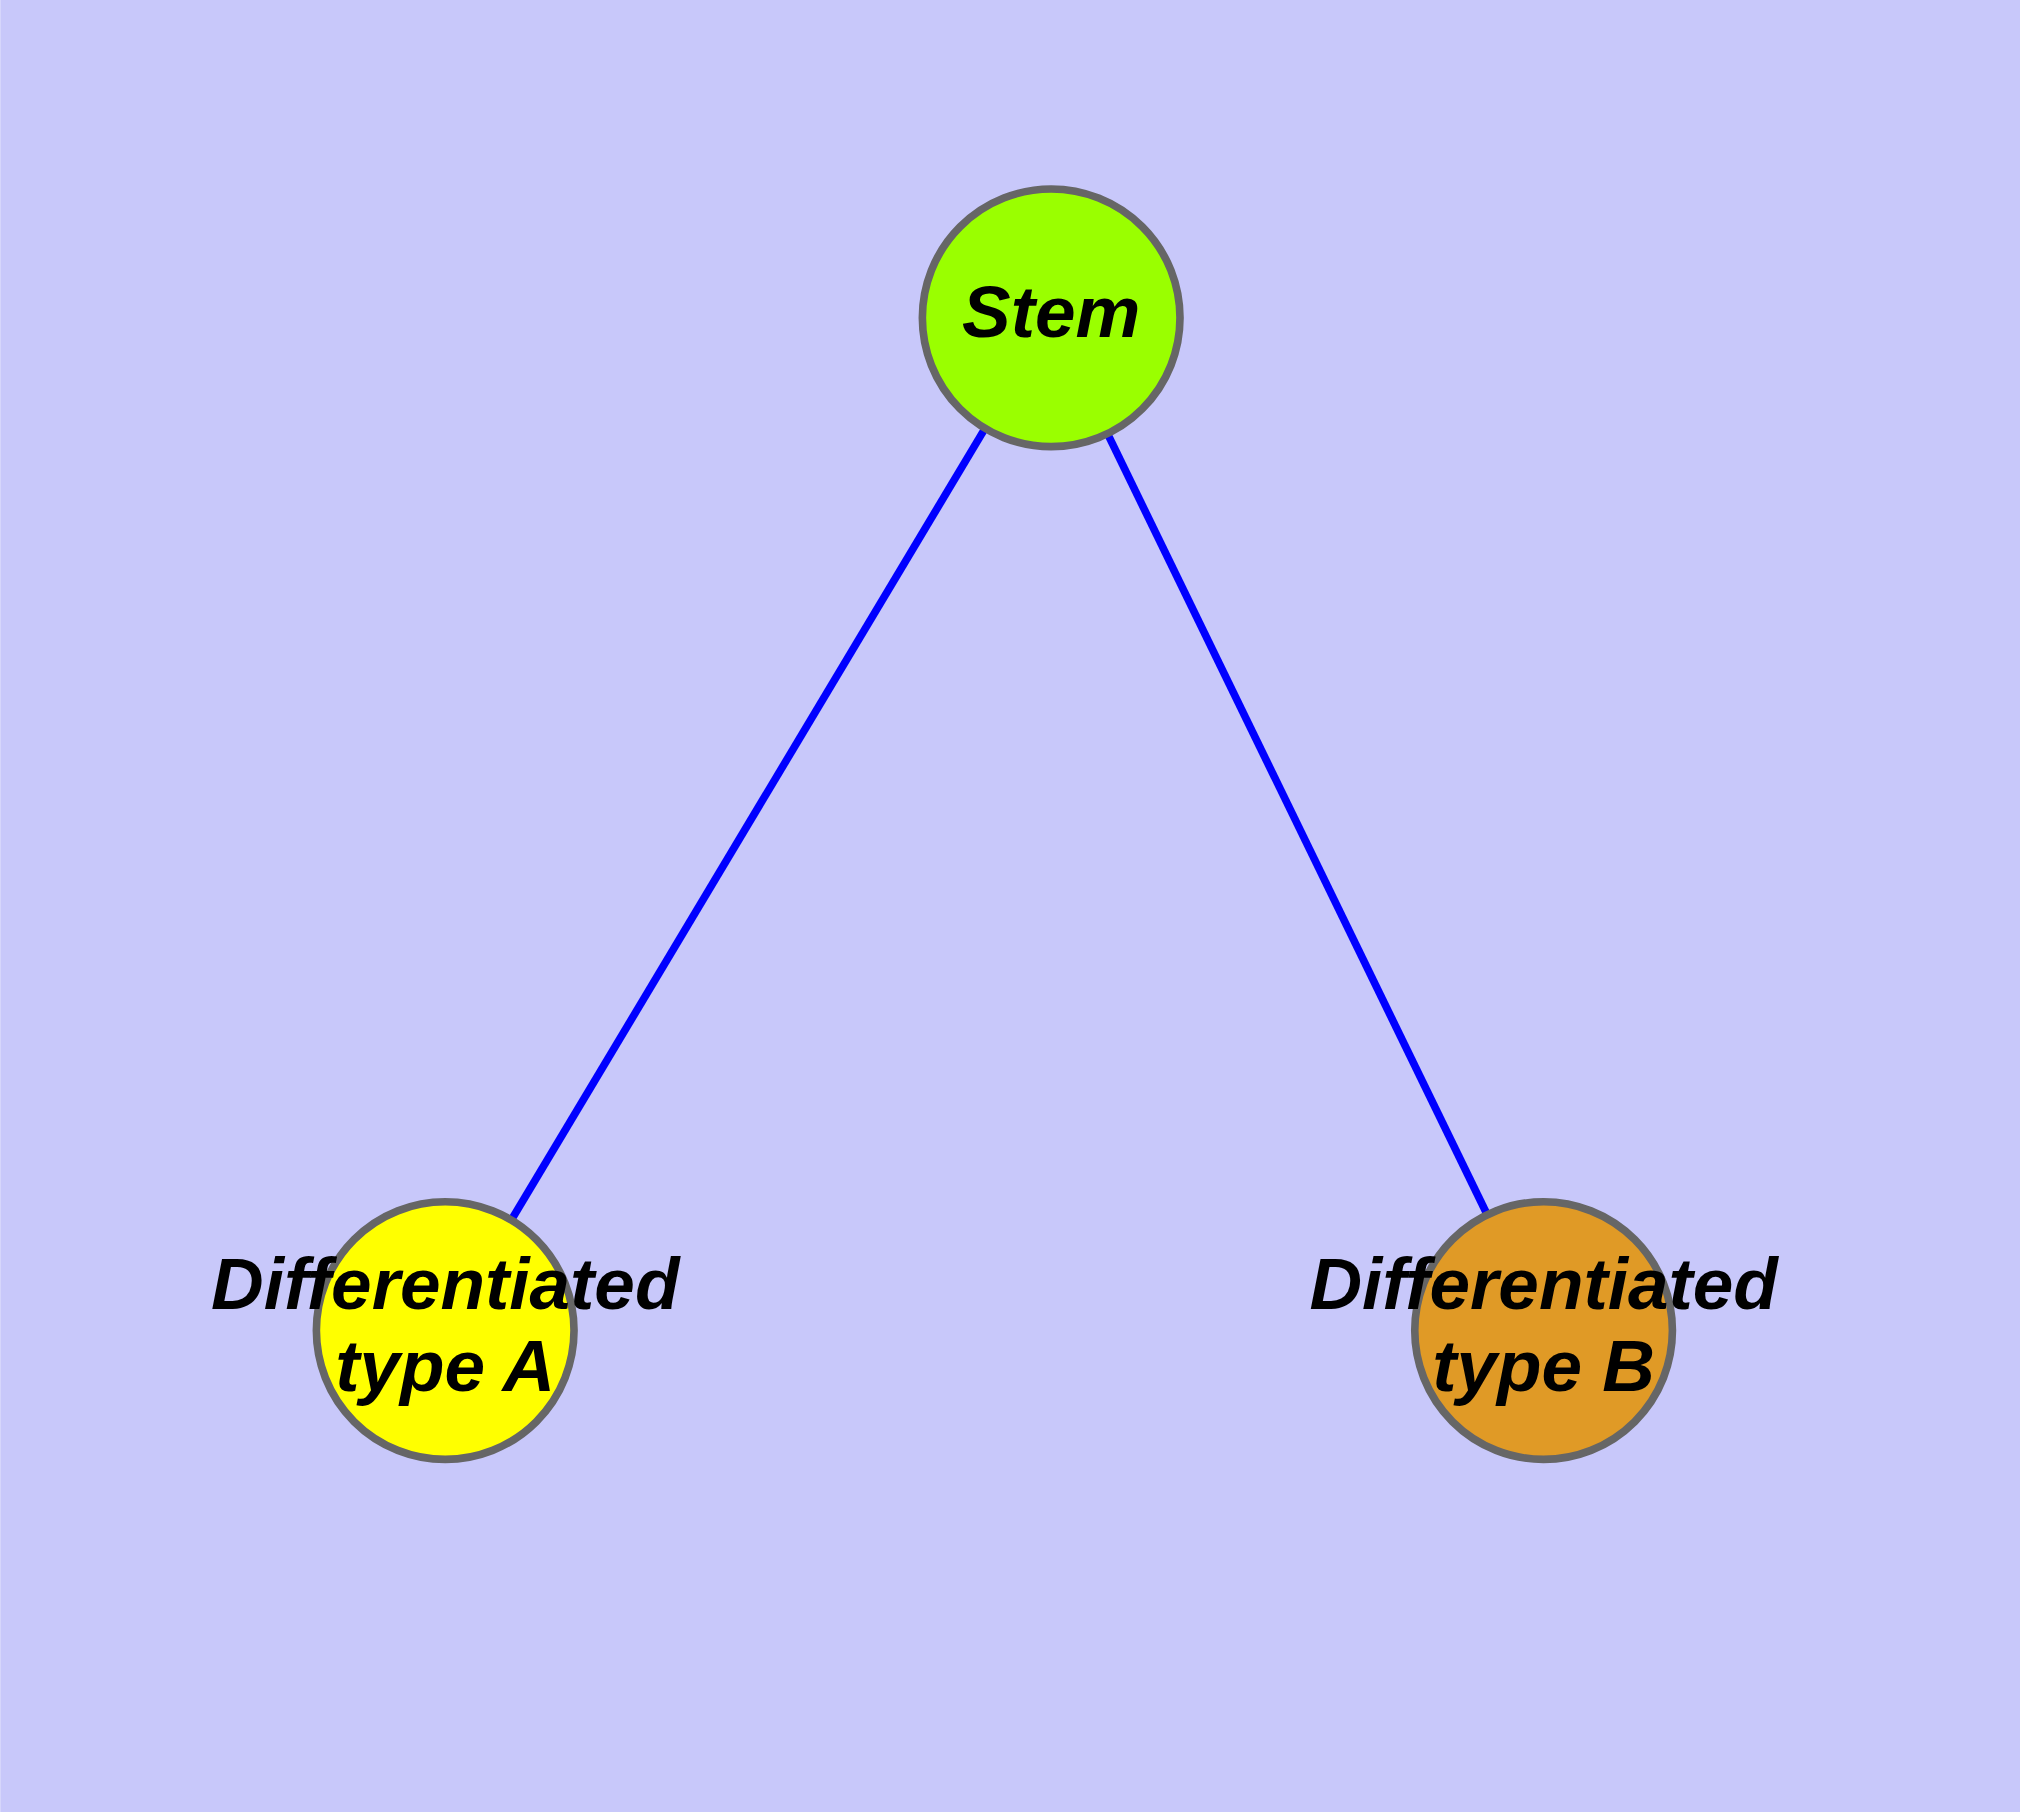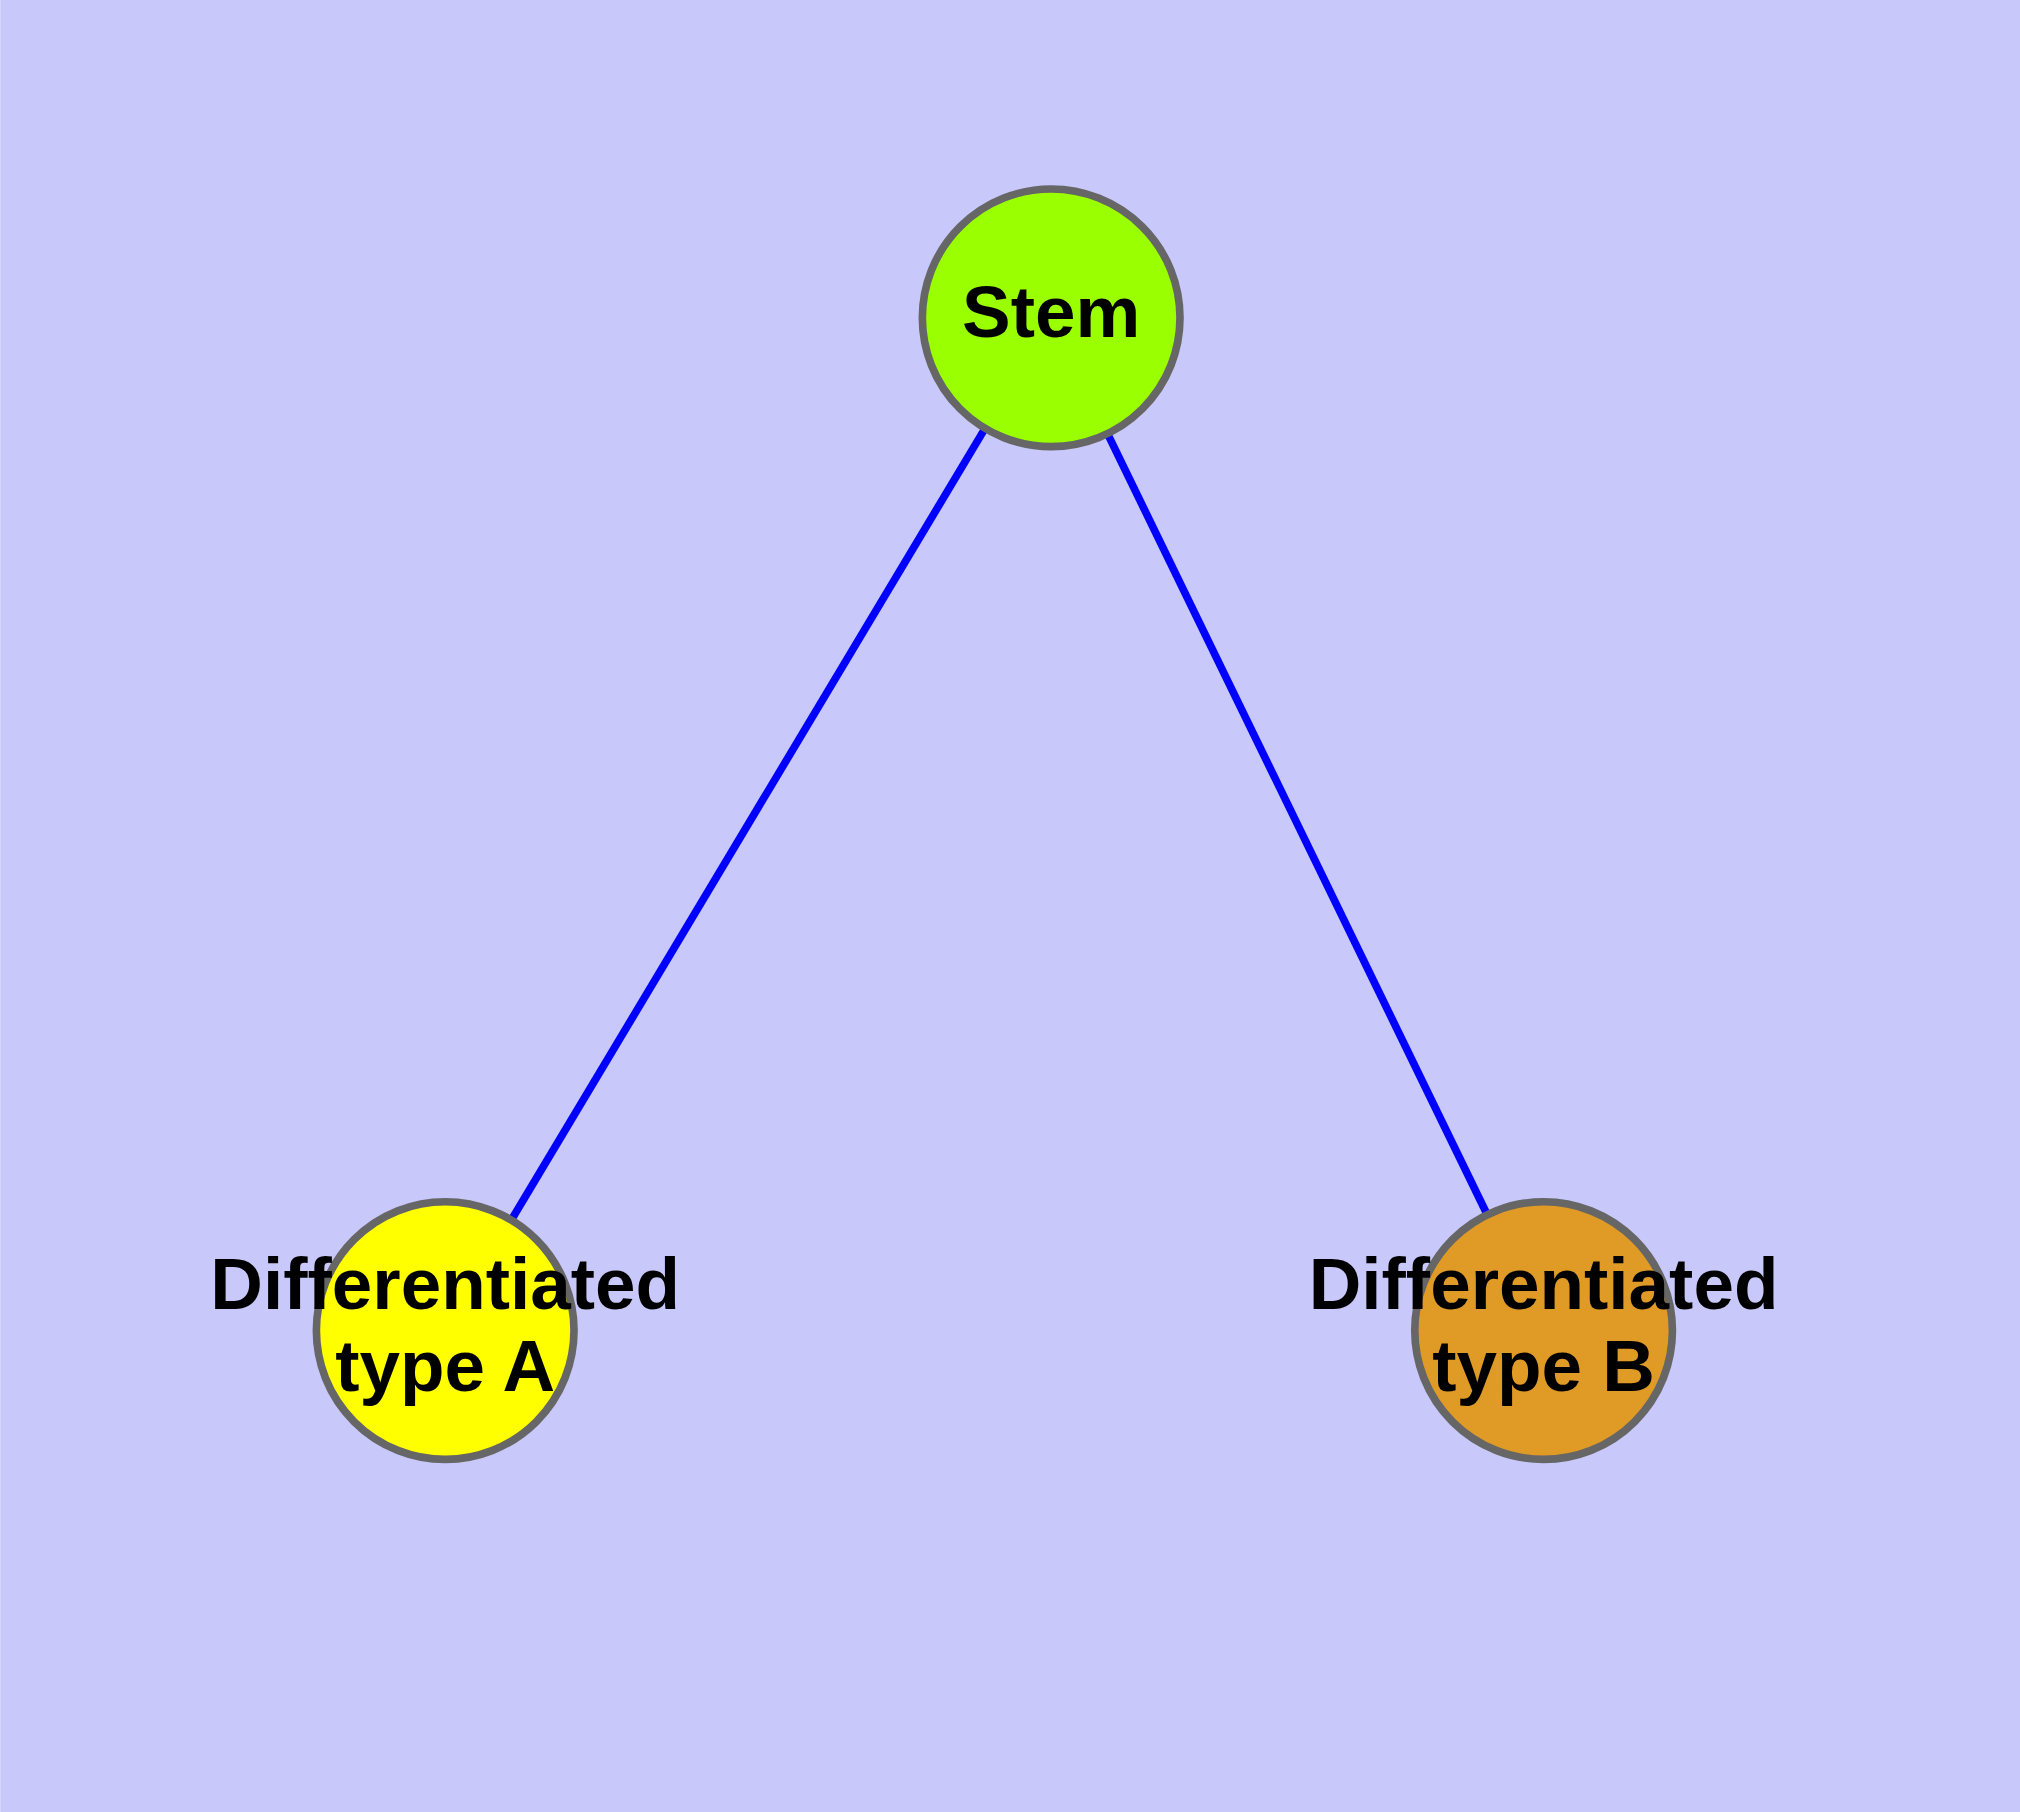--- a/index.html
+++ b/index.html
@@ -6,20 +6,21 @@
     margin: 0;
     padding: 0;
     background: #ffffff;
   }
   #canvas {
     position: relative;
     width: 2021px;
     height: 1812px;
     overflow: hidden;
     font-family: "Liberation Sans", sans-serif;
+    font-style: italic;
   }
   #graph-svg {
     position: absolute;
     left: 0;
     top: 0;
     width: 2021px;
     height: 1812px;
     display: block;
   }
   .node-label {

